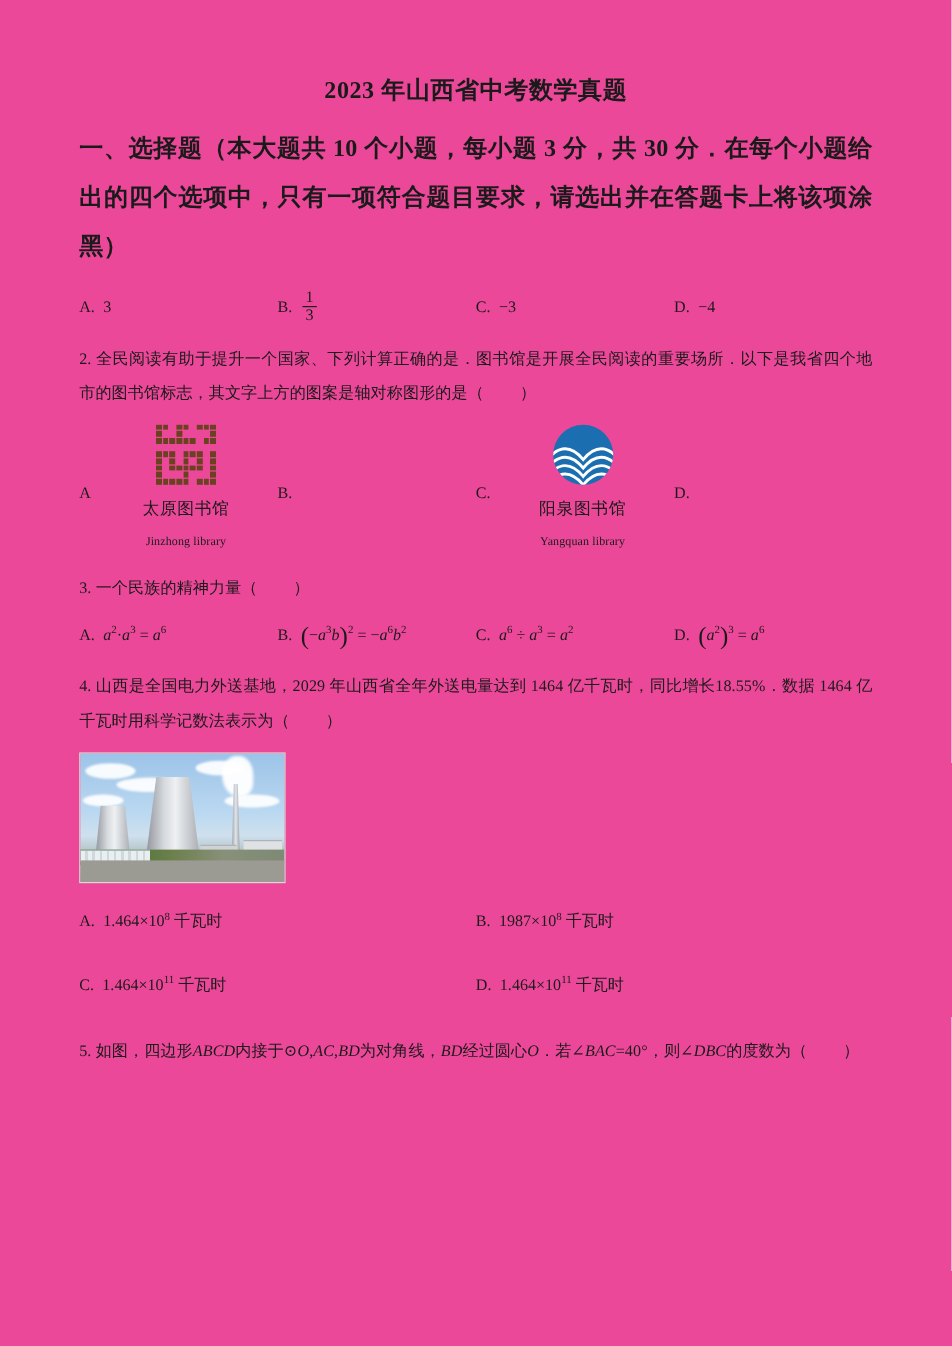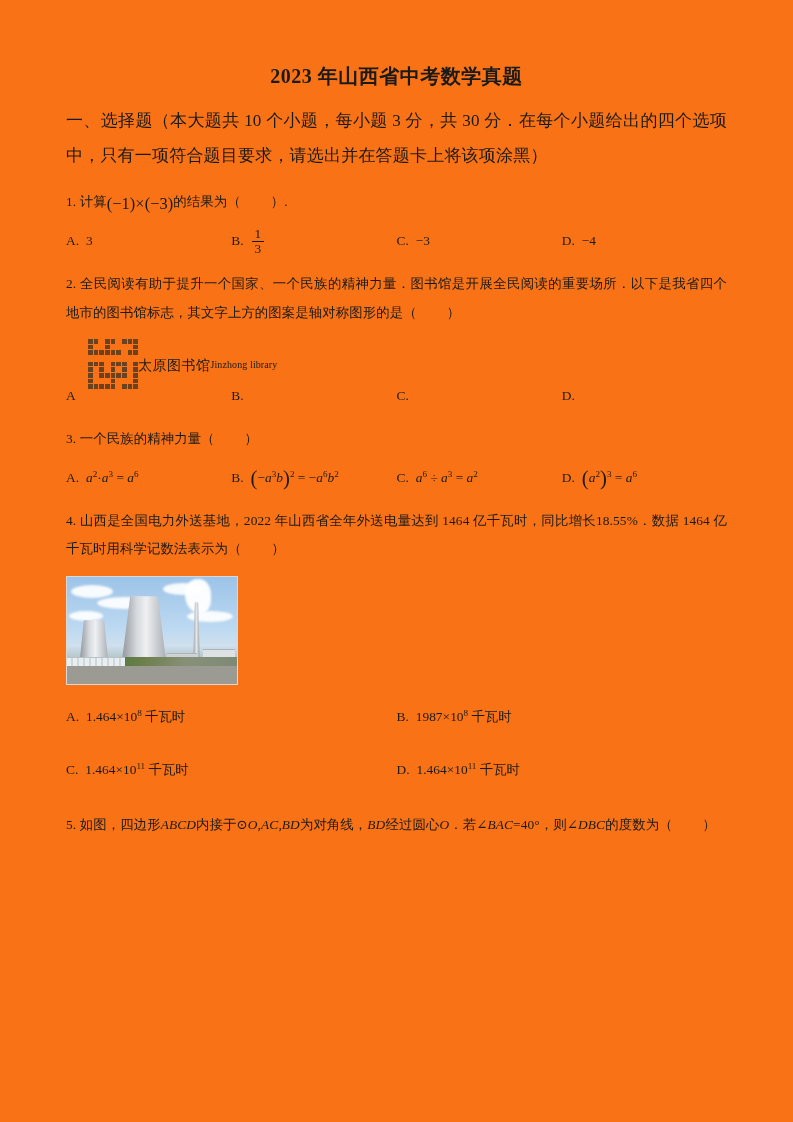--- a/index.html
+++ b/index.html
@@ -10,21 +10,21 @@
   }
   body {
     font-family: "Liberation Serif", "DejaVu Serif", serif;
     color: #1a1a1a;
   }
   .page {
     position: relative;
     width: 793px;
     height: 1122px;
     margin: 0 auto;
-    background: #f97316;
+    background: #ec4899;
     overflow: hidden;
     box-sizing: border-box;
     padding: 0 66px;
   }
 
   
   .doc-title {
     text-align: center;
     font-size: 20px;
     font-weight: bold;
@@ -35,22 +35,22 @@
   .paper-subtitle {
     text-align: center;
     font-size: 15.5px;
     font-weight: bold;
     margin: 18px 0 0 0;
     letter-spacing: 0.5px;
   }
   .subtitle-gap { display: inline-block; width: 14px; }
 
   .section-intro {
-    font-size: 17px;
-    font-weight: normal;
+    font-size: 20px;
+    font-weight: bold;
     line-height: 2.05;
     margin: 14px 0 0 0;
     text-align: justify;
     letter-spacing: 0.2px;
   }
 
   
   .q {
     font-size: 13.4px;
     line-height: 2.15;
@@ -115,21 +115,21 @@
     align-items: flex-start;
   }
   .logo-letter {
     font-size: 13.4px;
     padding-top: 46px;
     width: 22px;
     flex: none;
   }
   .logo-body {
     display: flex;
-    flex-direction: row;
+    flex-direction: column;
     align-items: center;
     width: 134px;
   }
   .logo-mark {
     height: 56px;
     display: flex;
     align-items: center;
     justify-content: center;
   }
   .logo-cn {
@@ -218,24 +218,20 @@
 <body>
 
 <div class="page">
 
   <h1 class="doc-title">2023 年山西省中考数学真题</h1>
 
 
   <p class="section-intro">一、选择题（本大题共 10 个小题，每小题 3 分，共 30 分．在每个小题给出的四个选项中，只有一项符合题目要求，请选出并在答题卡上将该项涂黑）</p>
 
   <div class="q">
-    <div class="q-stem">
-      <span>1.</span>
-      <span>计算</span><span class="inline-expr">(−1)×(−3)</span><span>的结果为（</span><span class="paren-wide"></span><span>）.</span>
-    </div>
     <div class="opt-row c4">
       <div class="opt">
         <span class="lab">A.</span>
         <span>3</span>
       </div>
       <div class="opt">
         <span class="lab">B.</span>
         <span class="frac">
           <span class="num">1</span>
           <span class="den">3</span>
@@ -248,21 +244,21 @@
       <div class="opt">
         <span class="lab">D.</span>
         <span>−4</span>
       </div>
     </div>
   </div>
 
   <div class="q">
     <div class="q-stem">
       <span>2.</span>
-      <span>全民阅读有助于提升一个国家、一个民族的精神力量．图书馆是开展全民阅读的重要场所．以下是我省四个地市的图书馆标志，其文字上方的图案是轴对称图形的是（</span><span class="paren-wide"></span><span>）</span>
+      <span>全民阅读有助于提升一个国家、下列计算正确的是．图书馆是开展全民阅读的重要场所．以下是我省四个地市的图书馆标志，其文字上方的图案是轴对称图形的是（</span><span class="paren-wide"></span><span>）</span>
     </div>
 
     <div class="logo-row">
 
       <div class="logo-cell">
         <span class="logo-letter">A</span>
         <span class="logo-body">
           <span class="logo-mark">
             <span class="seal" aria-hidden="true">
               <i></i>
@@ -352,20 +348,40 @@
           <span class="logo-en">Jinzhong library</span>
         </span>
       </div>
 
       <div class="logo-cell">
         <span class="logo-letter">B.</span>
       </div>
 
       <div class="logo-cell">
         <span class="logo-letter">C.</span>
+        <span class="logo-body">
+          <span class="logo-mark">
+            <svg width="52" height="52" viewBox="0 0 52 52" aria-hidden="true">
+              <defs>
+                <clipPath id="circClip">
+                    <circle cx="26" cy="26" r="25"></circle>
+                  </clipPath>
+              </defs>
+              <circle cx="26" cy="26" r="25" fill="#1b6fb0"></circle>
+              <g clip-path="url(#circClip)" fill="none" stroke="#ffffff" stroke-width="2.4">
+                <path d="M-4 30 Q11 12, 26 30 Q41 12, 56 30"></path>
+                <path d="M-4 37 Q11 19, 26 37 Q41 19, 56 37"></path>
+                <path d="M-4 44 Q11 26, 26 44 Q41 26, 56 44"></path>
+                <path d="M-4 51 Q11 33, 26 51 Q41 33, 56 51"></path>
+              </g>
+            </svg>
+          </span>
+          <span class="logo-cn">阳泉图书馆</span>
+          <span class="logo-en">Yangquan library</span>
+        </span>
       </div>
 
       <div class="logo-cell">
         <span class="logo-letter">D.</span>
       </div>
 
     </div>
   </div>
 
   <div class="q">
@@ -397,21 +413,21 @@
         <span title="(a^2)^3 = a^6">
           <span class="big-paren">(</span><span class="mi">a</span><sup>2</sup><span class="big-paren">)</span><sup>3</sup><span class="mn"> = </span><span class="mi">a</span><sup>6</sup>
         </span>
       </div>
     </div>
   </div>
 
   <div class="q">
     <div class="q-stem">
       <span>4.</span>
-      <span>山西是全国电力外送基地，2022 年山西省全年外送电量达到 1464 亿千瓦时，同比增长18.55%．数据 1464 亿千瓦时用科学记数法表示为（</span><span class="paren-wide"></span><span>）</span>
+      <span>山西是全国电力外送基地，2029 年山西省全年外送电量达到 1464 亿千瓦时，同比增长18.55%．数据 1464 亿千瓦时用科学记数法表示为（</span><span class="paren-wide"></span><span>）</span>
     </div>
 
     <div class="photo-wrap">
       <div class="photo">
         <span class="cloud" style="left:4px;  top:8px;  width:42px; height:13px;"></span>
         <span class="cloud" style="left:30px; top:20px; width:56px; height:12px;"></span>
         <span class="cloud" style="left:96px; top:6px;  width:40px; height:12px;"></span>
         <span class="cloud" style="left:2px;  top:34px; width:34px; height:10px;"></span>
         <span class="cloud" style="left:120px;top:34px; width:46px; height:11px;"></span>
         <span class="plume"></span>

